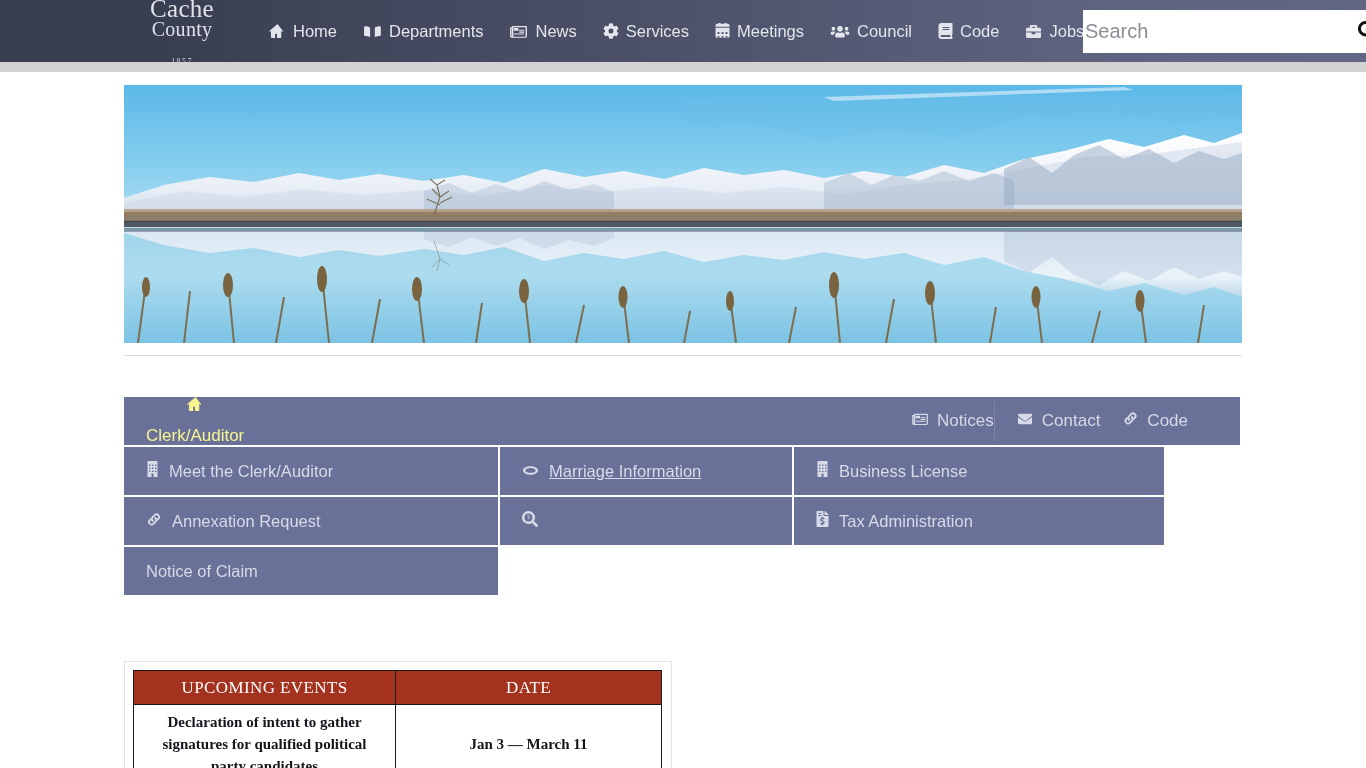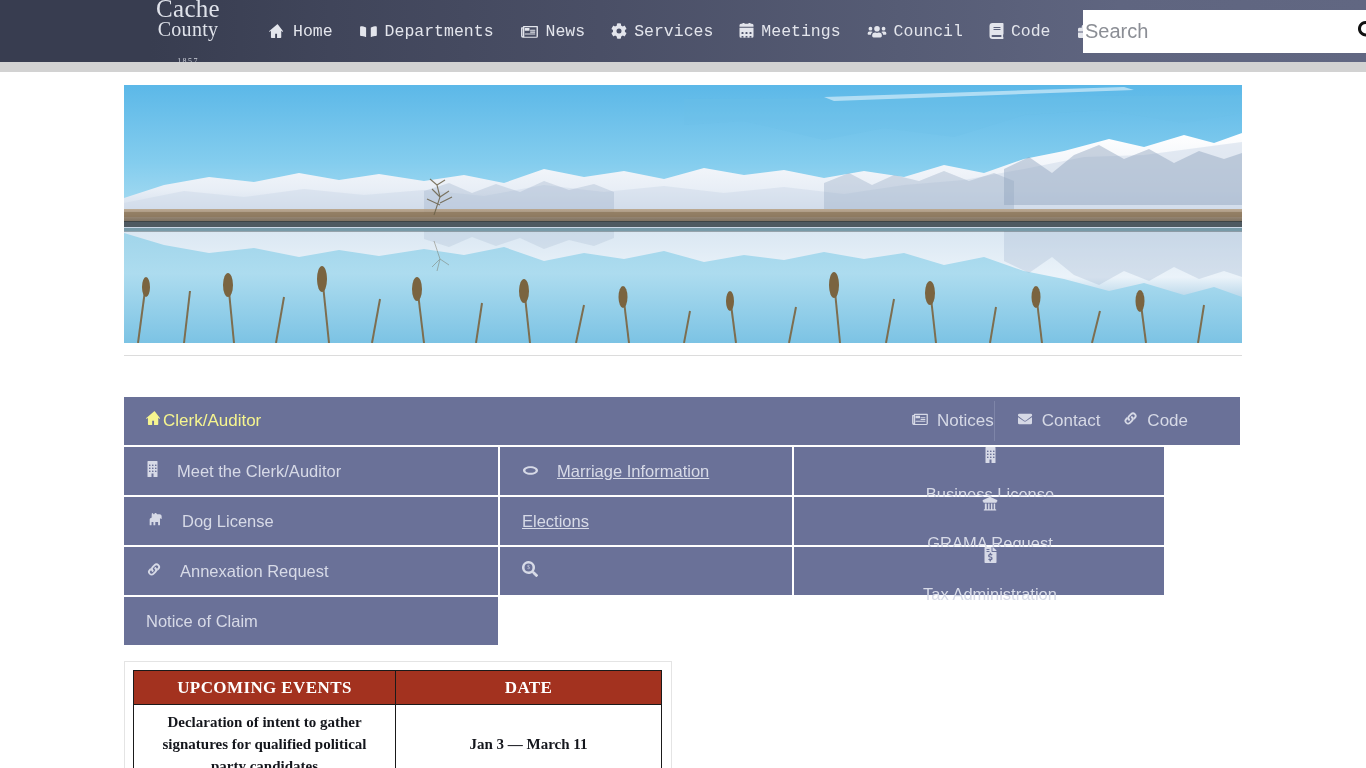--- a/index.html
+++ b/index.html
@@ -23,21 +23,21 @@
     display: flex; align-items: center;
     overflow: hidden;
   }
   .gray-strip {
     position: absolute; top: 62px; left: 0;
     width: 1366px; height: 10px;
     background: #d2d2d2;
   }
 
   .brand {
-    position: absolute; left: 128px; top: 2px;
+    position: absolute; left: 122px; top: 2px;
     width: 120px; height: 58px;
     display: flex; flex-direction: column;
     align-items: center; justify-content: center;
     color: #dfe2ea;
     font-family: "Liberation Serif", serif;
     line-height: 0.92;
     user-select: none;
   }
   .brand-l1 { font-size: 25px; letter-spacing: 0.3px; }
   .brand-l2 { font-size: 20px; letter-spacing: 0.3px; }
@@ -53,21 +53,20 @@
     gap: 0px;
   }
   .navitem {
     display: flex; align-items: center; gap: 7px;
     color: #e3e5ec;
     font-size: 16.5px;
     padding: 0 13px;
     height: 62px;
     cursor: pointer;
     white-space: nowrap;
-    font-family: Liberation Mono, monospace;
   }
   .navitem svg { display:block; }
 
   .searchwrap {
     position: absolute; left: 1083px; top: 10px;
     width: 300px; height: 43px;
     background: #ffffff;
     display: flex; align-items: center;
   }
   .searchwrap input {
@@ -103,24 +102,25 @@
     width: 1116px;
   }
   .dept-header {
     height: 48px; width: 1116px;
     background: #6a7198;
     display: flex; align-items: center;
     justify-content: space-between;
     position: relative;
   }
   .dept-title {
-    display: flex; align-items: center; gap: 0;
+    display: flex; align-items: center; gap: 9px;
     color: #f6f58f; font-size: 17px;
     padding-left: 22px;
     cursor: pointer;
+    flex-direction: column;
   }
   .dept-header-right {
     display: flex; align-items: center;
     gap: 0px; padding-right: 41px;
   }
   .dhr-item {
     display: flex; align-items: center; gap: 8px;
     color: #d6d9e6; font-size: 17px;
     padding: 0 11px; cursor: pointer;
   }
@@ -132,25 +132,25 @@
   .tilerow {
     display: flex; gap: 2px; margin-top: 2px;
   }
   .tile {
     background: #6a7198;
     height: 48px;
     display: flex; align-items: center;
     color: #d7dae7; font-size: 16.5px;
     padding-left: 22px;
     cursor: pointer;
-    gap: 18px;
+    gap: 10px;
   }
   .tile.col1 { width: 374px; }
   .tile.col2 { width: 292px; text-decoration: underline; }
-  .tile.col3 { width: 370px; flex-direction: column; }
+  .tile.col3 { width: 370px; }
   .tile.blank { background: transparent; cursor: default; }
   .tile .lbl { display: block; }
 
   
   .events-panel {
     position: absolute; left: 124px; top: 661px;
     width: 548px; height: 140px;
     background: #ffffff;
     border: 1px solid #e4e4e4;
     overflow: hidden;
@@ -159,21 +159,21 @@
     border-collapse: collapse;
     margin: 8px 0 0 8px;
     width: 528px;
     table-layout: fixed;
     font-family: "Liberation Serif", serif;
   }
   table.events th {
     background: #a3321f;
     color: #ffffff;
     font-size: 17px;
-    font-weight: bold;
+    font-weight: normal;
     letter-spacing: 0.4px;
     height: 34px;
     border: 1px solid #1a1a1a;
     text-align: center;
     vertical-align: middle;
   }
   table.events td {
     border: 1px solid #1a1a1a;
     color: #14161c;
     font-size: 15px;
@@ -445,41 +445,20 @@
     <div class="tile col3">
       <span>
         <svg width="13" height="16" viewBox="0 0 384 512" fill="#d7dae7">
             <path d="M336 0H48A16 16 0 0 0 32 16v480a16 16 0 0 0 16 16h112V400h64v112h112a16 16 0 0 0 16-16V16a16 16 0 0 0-16-16zM128 340a12 12 0 0 1-12 12H92a12 12 0 0 1-12-12v-24a12 12 0 0 1 12-12h24a12 12 0 0 1 12 12zm0-96a12 12 0 0 1-12 12H92a12 12 0 0 1-12-12v-24a12 12 0 0 1 12-12h24a12 12 0 0 1 12 12zm0-96a12 12 0 0 1-12 12H92a12 12 0 0 1-12-12v-24a12 12 0 0 1 12-12h24a12 12 0 0 1 12 12zm96 192a12 12 0 0 1-12 12h-24a12 12 0 0 1-12-12v-24a12 12 0 0 1 12-12h24a12 12 0 0 1 12 12zm0-96a12 12 0 0 1-12 12h-24a12 12 0 0 1-12-12v-24a12 12 0 0 1 12-12h24a12 12 0 0 1 12 12zm0-96a12 12 0 0 1-12 12h-24a12 12 0 0 1-12-12v-24a12 12 0 0 1 12-12h24a12 12 0 0 1 12 12zm96 192a12 12 0 0 1-12 12h-24a12 12 0 0 1-12-12v-24a12 12 0 0 1 12-12h24a12 12 0 0 1 12 12zm0-96a12 12 0 0 1-12 12h-24a12 12 0 0 1-12-12v-24a12 12 0 0 1 12-12h24a12 12 0 0 1 12 12zm0-96a12 12 0 0 1-12 12h-24a12 12 0 0 1-12-12v-24a12 12 0 0 1 12-12h24a12 12 0 0 1 12 12z"></path>
           </svg>
       </span>
       <span class="lbl">Business License</span>
     </div>
   </div>
 
-  <div class="tilerow">
-    <div class="tile col1">
-      <span>
-        <svg width="18" height="15" viewBox="0 0 576 512" fill="#d7dae7">
-            <path d="M298 32c-7 0-13 4-17 10l-28 47-41-45a20 20 0 0 0-35 14v127l-46 25a48 48 0 0 0-25 42v188a16 16 0 0 0 16 16h32a16 16 0 0 0 16-16v-96h64v96a16 16 0 0 0 16 16h32a16 16 0 0 0 16-16v-96h96v96a16 16 0 0 0 16 16h32a16 16 0 0 0 16-16V215l34 17a16 16 0 0 0 23-14v-70c0-40-32-72-72-72h-82l-28-34a20 20 0 0 0-15-10zM176 160a16 16 0 1 1 0-32 16 16 0 0 1 0 32z"></path>
-          </svg>
-      </span>
-      <span class="lbl">Dog License</span>
-    </div>
-    <div class="tile col2">
-      <span class="lbl">Elections</span>
-    </div>
-    <div class="tile col3">
-      <span>
-        <svg width="16" height="15" viewBox="0 0 512 512" fill="#d7dae7">
-            <path d="M243 4 16 99a18 18 0 0 0-10 16v33a12 12 0 0 0 12 12h12v20a12 12 0 0 0 12 12h428a12 12 0 0 0 12-12v-20h12a12 12 0 0 0 12-12v-33a18 18 0 0 0-10-16L269 4a34 34 0 0 0-26 0zM128 224H80v192H62a18 18 0 0 0-18 18v30h424v-30a18 18 0 0 0-18-18h-18V224h-48v192h-48V224h-48v192h-48V224h-48v192h-48V224z"></path>
-          </svg>
-      </span>
-      <span class="lbl">GRAMA Request</span>
-    </div>
-  </div>
 
   <div class="tilerow">
     <div class="tile col1">
       <span>
         <svg width="16" height="15" viewBox="0 0 512 512" fill="#d7dae7">
             <path d="M326 185a121 121 0 0 1 0 171l-69 69a121 121 0 0 1-171-171l38-38a14 14 0 0 1 24 9c1 14 4 28 8 42a13 13 0 0 1-3 13l-23 23a57 57 0 0 0 80 81l69-69a57 57 0 0 0 0-80 59 59 0 0 0-8-7 13 13 0 0 1-6-11 32 32 0 0 1 9-24l21-21a13 13 0 0 1 17-1 120 120 0 0 1 14 14zm100-100a121 121 0 0 0-171 0l-69 69a121 121 0 0 0 14 185 13 13 0 0 0 17-2l21-21a32 32 0 0 0 9-24 13 13 0 0 0-6-11 59 59 0 0 1-8-7 57 57 0 0 1 0-80l69-69a57 57 0 0 1 80 81l-23 23a13 13 0 0 0-3 13c4 14 7 28 8 42a14 14 0 0 0 24 9l38-38a121 121 0 0 0 0-170z"></path>
           </svg>
       </span>
       <span class="lbl">Annexation Request</span>
     </div>

